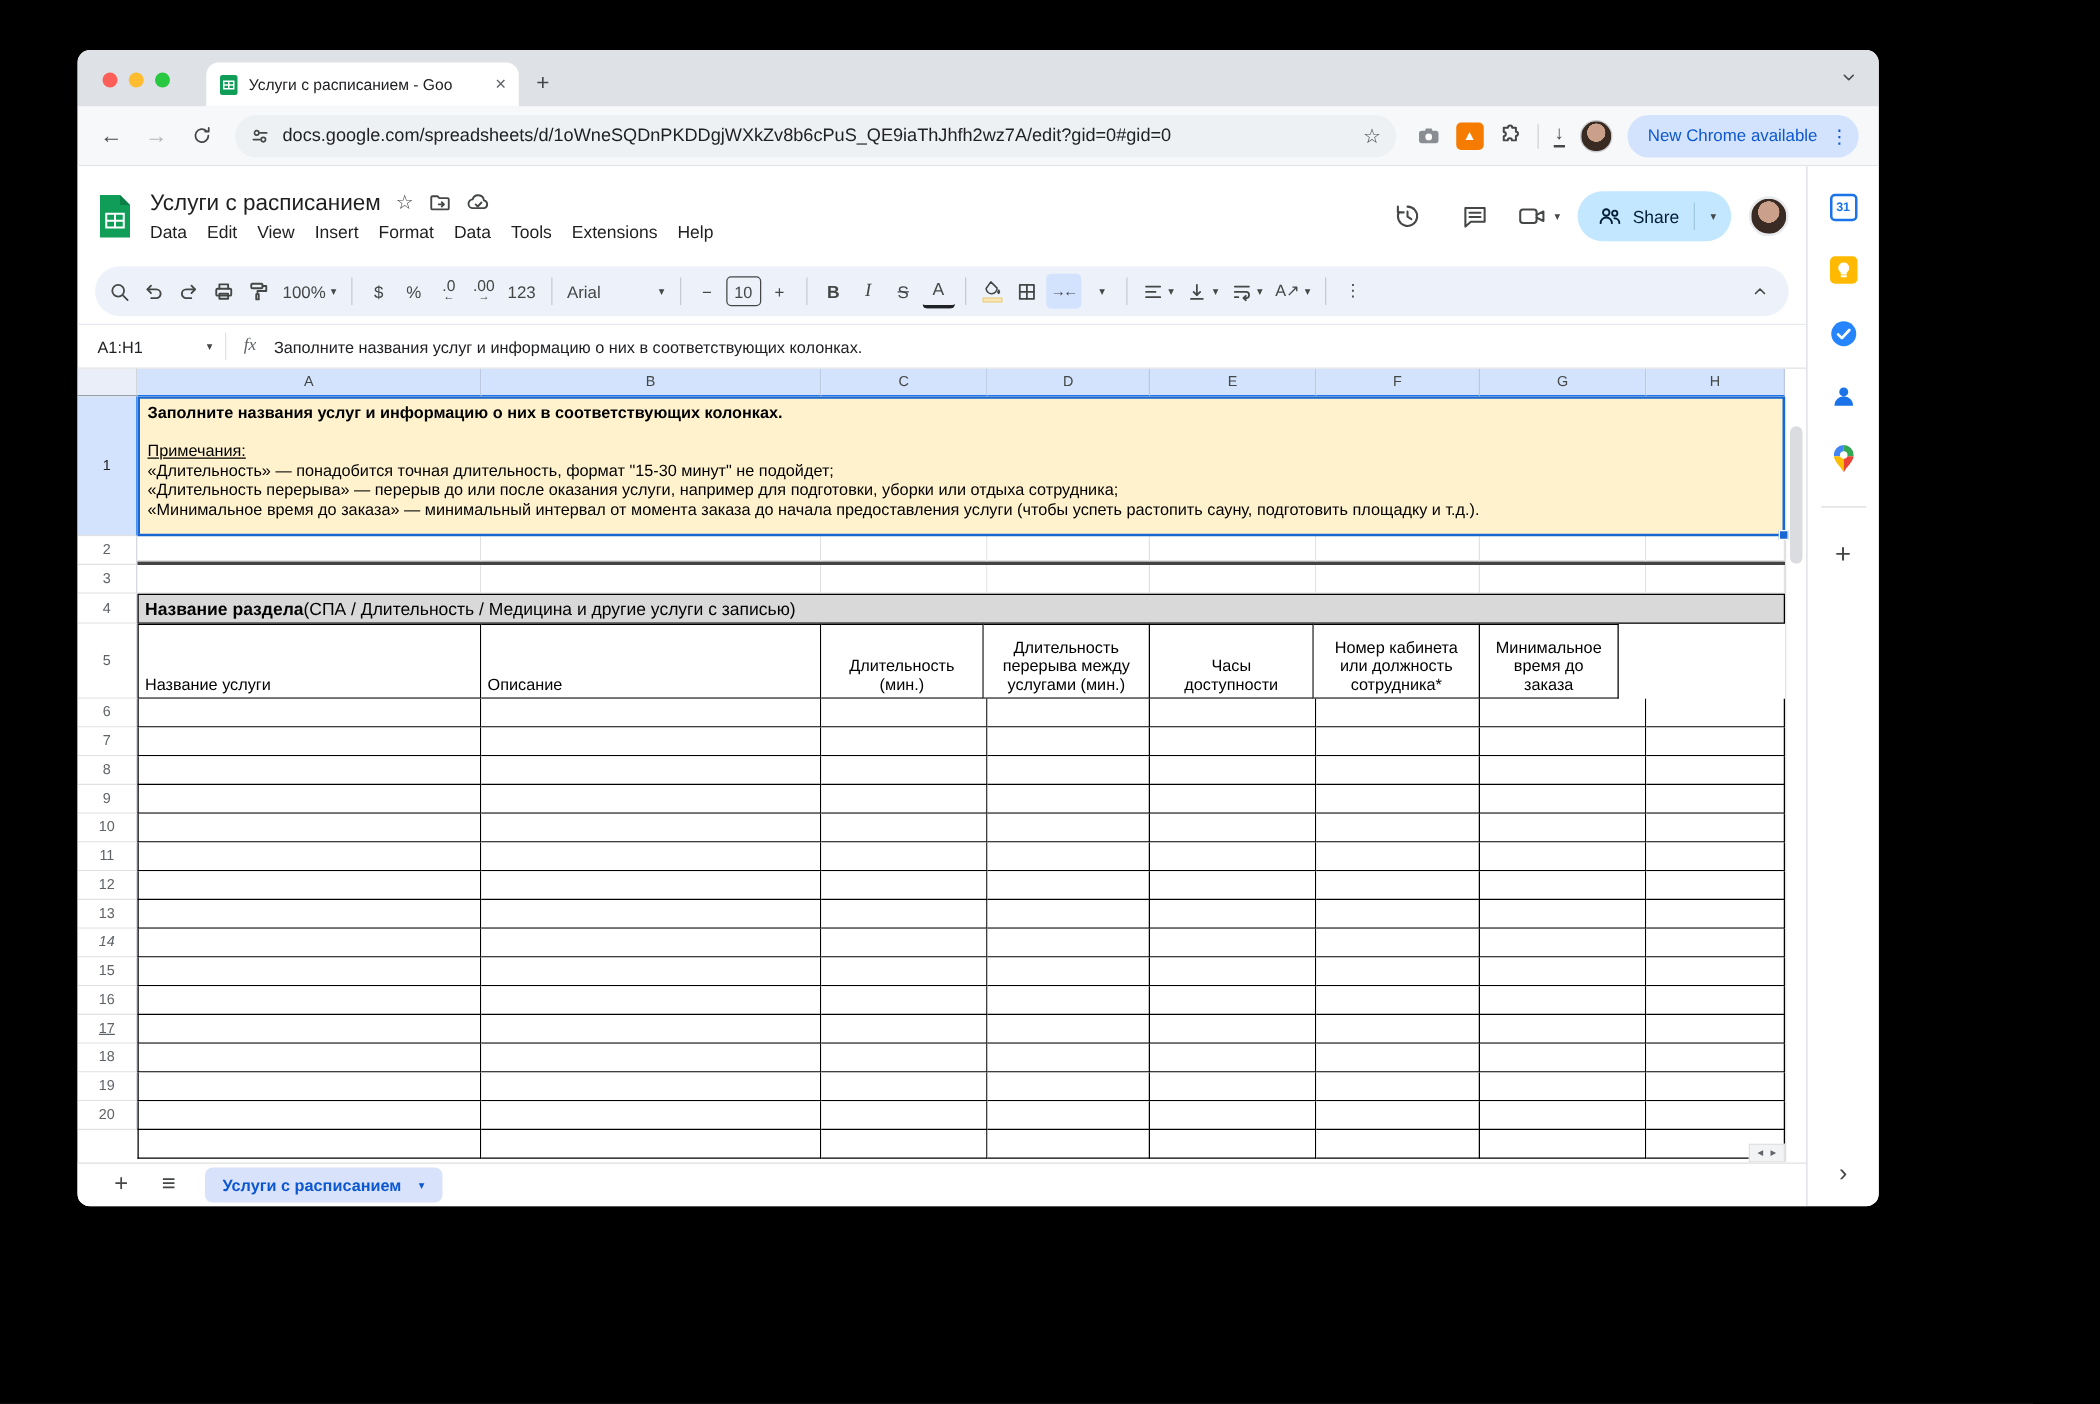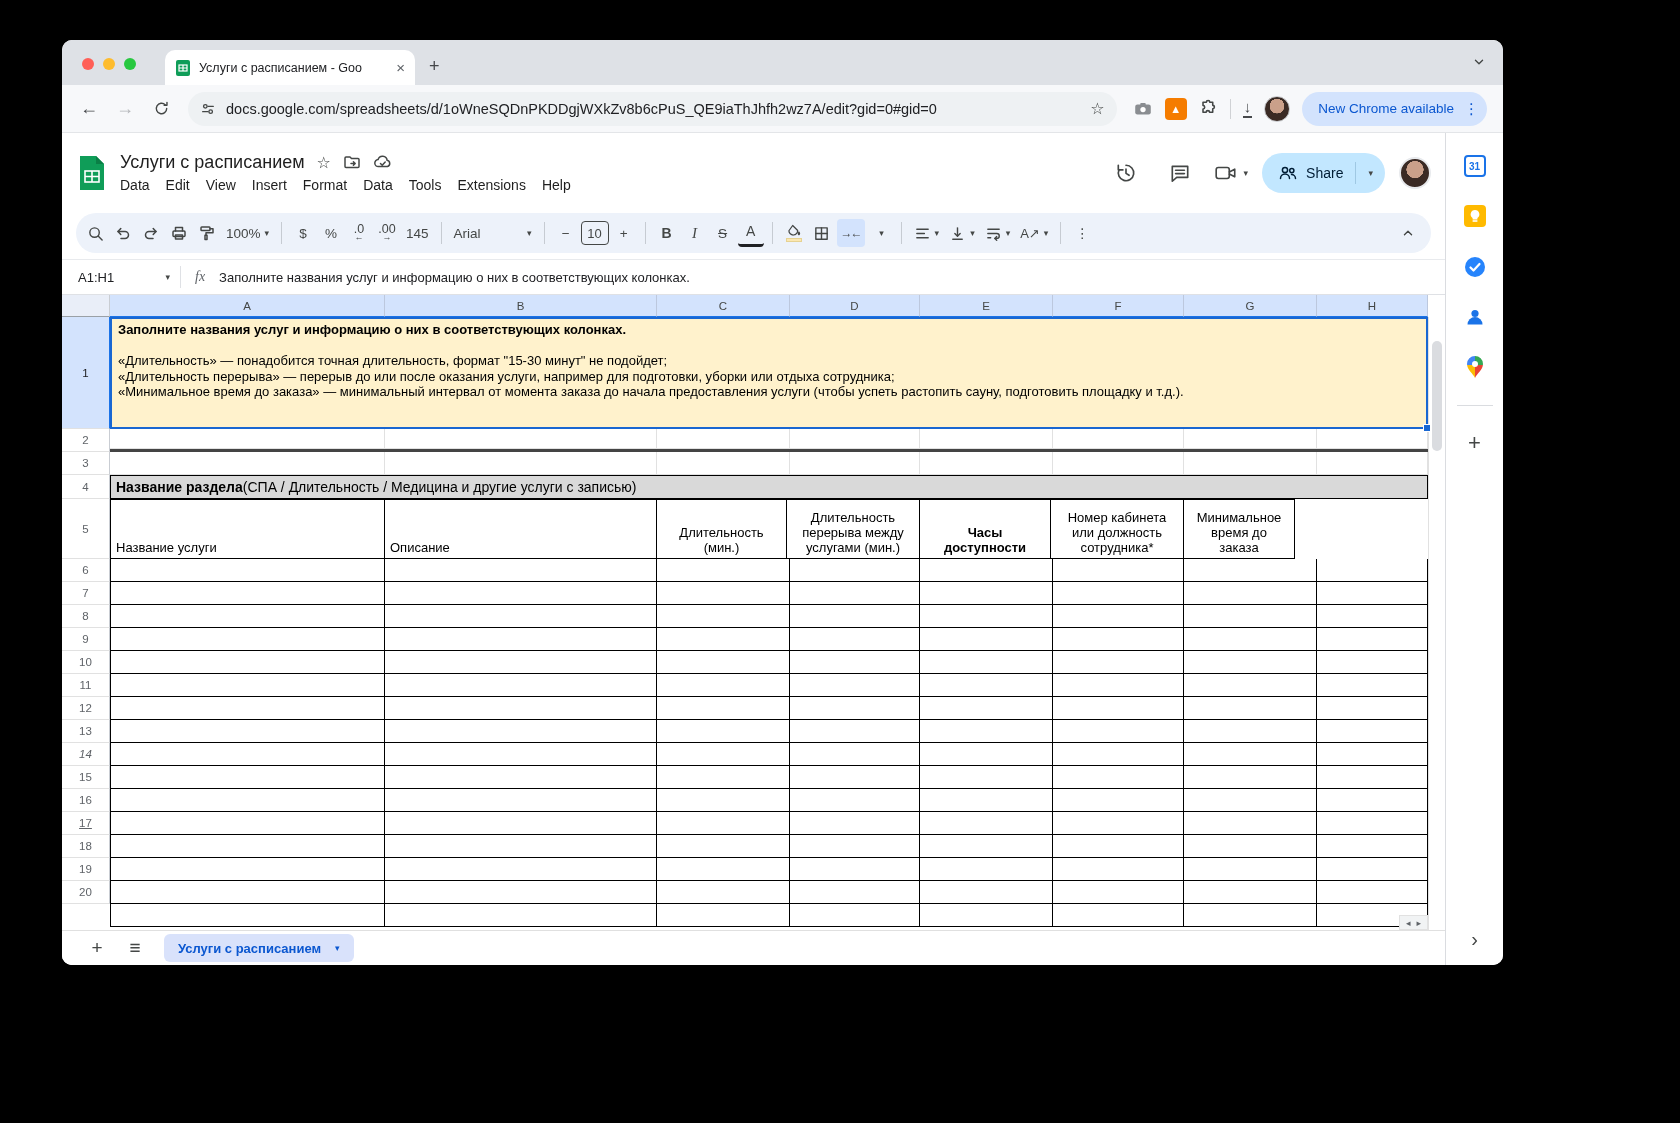--- a/index.html
+++ b/index.html
@@ -320,21 +320,21 @@
                 <span>.0</span>
                 <span class="sm">←</span>
               </span>
             </div>
           <div class="tb">
               <span class="dec-icn">
                 <span>.00</span>
                 <span class="sm">→</span>
               </span>
             </div>
-          <div class="tb">145</div>
+          <div class="tb">123</div>
           <div class="tb-sep"></div>
           <div class="tb" style="min-width:86px; justify-content:space-between;">
               <span>Arial</span>
               <span class="dd">▾</span>
             </div>
           <div class="tb-sep"></div>
           <div class="tb">−</div>
           <div class="fontsize-box">10</div>
           <div class="tb">+</div>
           <div class="tb-sep"></div>
@@ -451,20 +451,21 @@
               <div class="rowh" style="height: 23px; text-decoration: underline;">17</div>
               <div class="rowh" style="height: 23px;">18</div>
               <div class="rowh" style="height: 23px;">19</div>
               <div class="rowh" style="height: 23px;">20</div>
             </div>
           <div class="grid-rows">
             <div class="grow" style="height:112px;">
               <div class="a1-cell">
                 <div class="a1-line1">Заполните названия услуг и информацию о них в соответствующих колонках.</div>
                 <div class="a1-blank"></div>
+                <div><span class="a1-notes">Примечания:</span></div>
                 <div>«Длительность» — понадобится точная длительность, формат "15-30 минут" не подойдет;</div>
                 <div>«Длительность перерыва» — перерыв до или после оказания услуги, например для подготовки, уборки или отдыха сотрудника;</div>
                 <div>«Минимальное время до заказа» — минимальный интервал от момента заказа до начала предоставления услуги (чтобы успеть растопить сауну, подготовить площадку и т.д.).</div>
                 <div class="fill-handle"></div>
               </div>
             </div>
             <div class="grow row2" style="height:23px;">
                 <div class="cell light" style="width: 275px;"></div>
                 <div class="cell light" style="width: 272px;"></div>
                 <div class="cell light" style="width: 133px;"></div>
@@ -491,21 +492,21 @@
               </div>
             </div>
             <div class="grow" style="height:60px;">
                 <div class="th left" style="width: 275px;">Название услуги</div>
                 <div class="th left" style="width: 272px;">Описание</div>
                 <div class="th center" style="width: 130px;">Длительность
 (мин.)</div>
                 <div class="th center" style="width: 133px;">Длительность
 перерыва между
 услугами (мин.)</div>
-                <div class="th center" style="width: 131px; font-weight: bold;">Часы
+                <div class="th center" style="width: 131px;">Часы
 доступности</div>
                 <div class="th center" style="width: 133px;">Номер кабинета
 или должность
 сотрудника*</div>
                 <div class="th center" style="width: 111px;">Минимальное
 время до
 заказа</div>
               </div>
             <div>
                 <div class="grow darkrow" style="height: 23px;">

